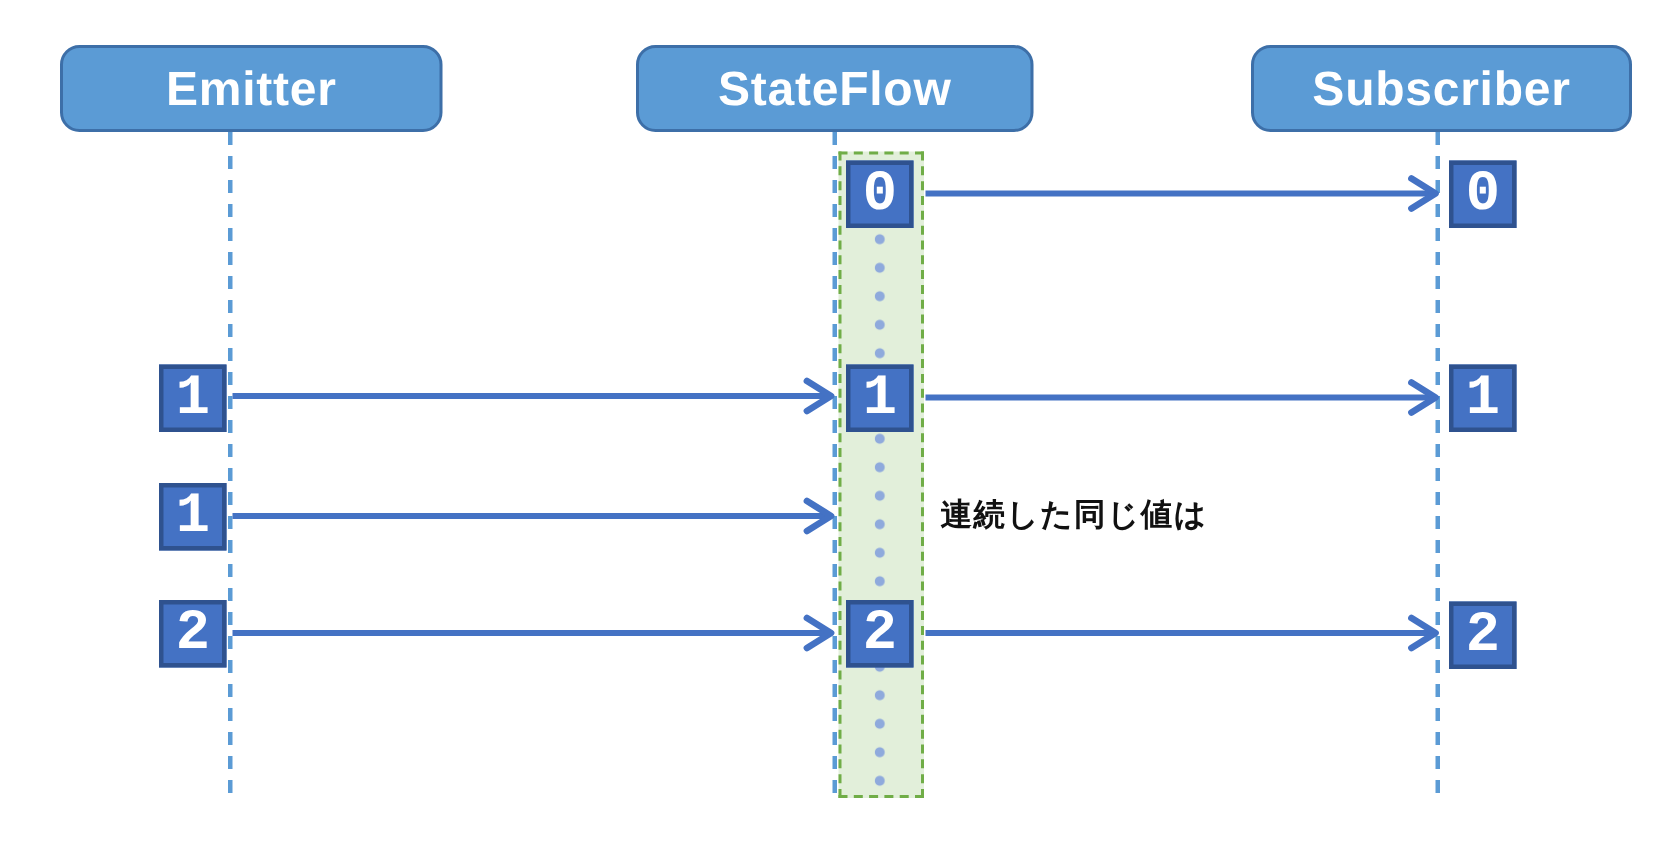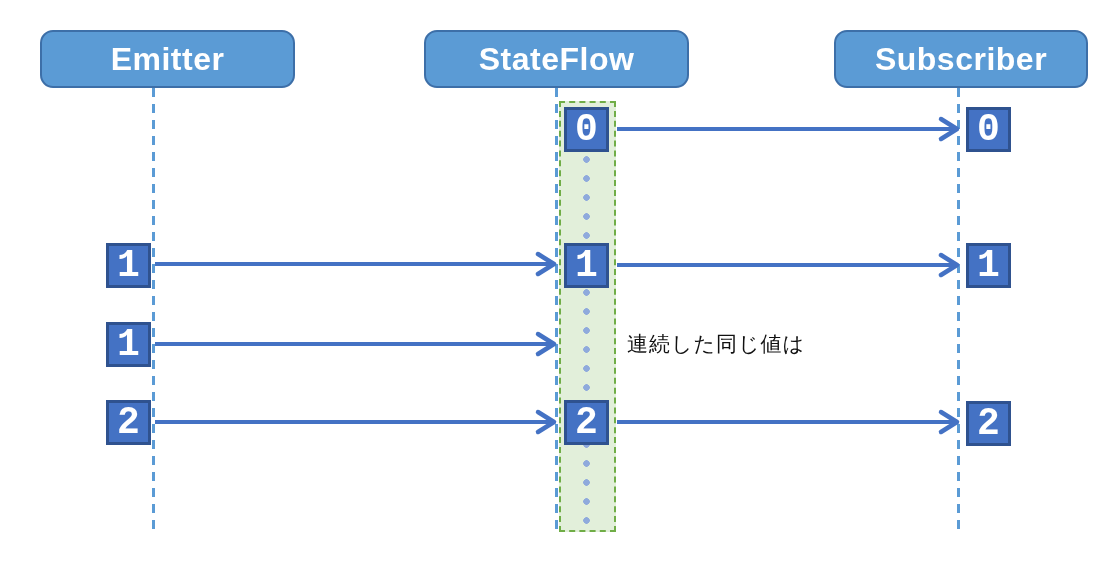--- a/index.html
+++ b/index.html
@@ -112,21 +112,21 @@
     stroke-linecap: round;
     stroke-linejoin: round;
   }
   .annotation {
     position: absolute;
     left: 627px;
     top: 330px;
     color: var(--annotation);
     font-size: 21px;
     line-height: 27px;
-    font-weight: 400;
+    font-weight: 700;
     letter-spacing: 1px;
     z-index: 7;
     white-space: nowrap;
   }
 </style>
 </head>
 <body>
 
 <div class="canvas">
 

